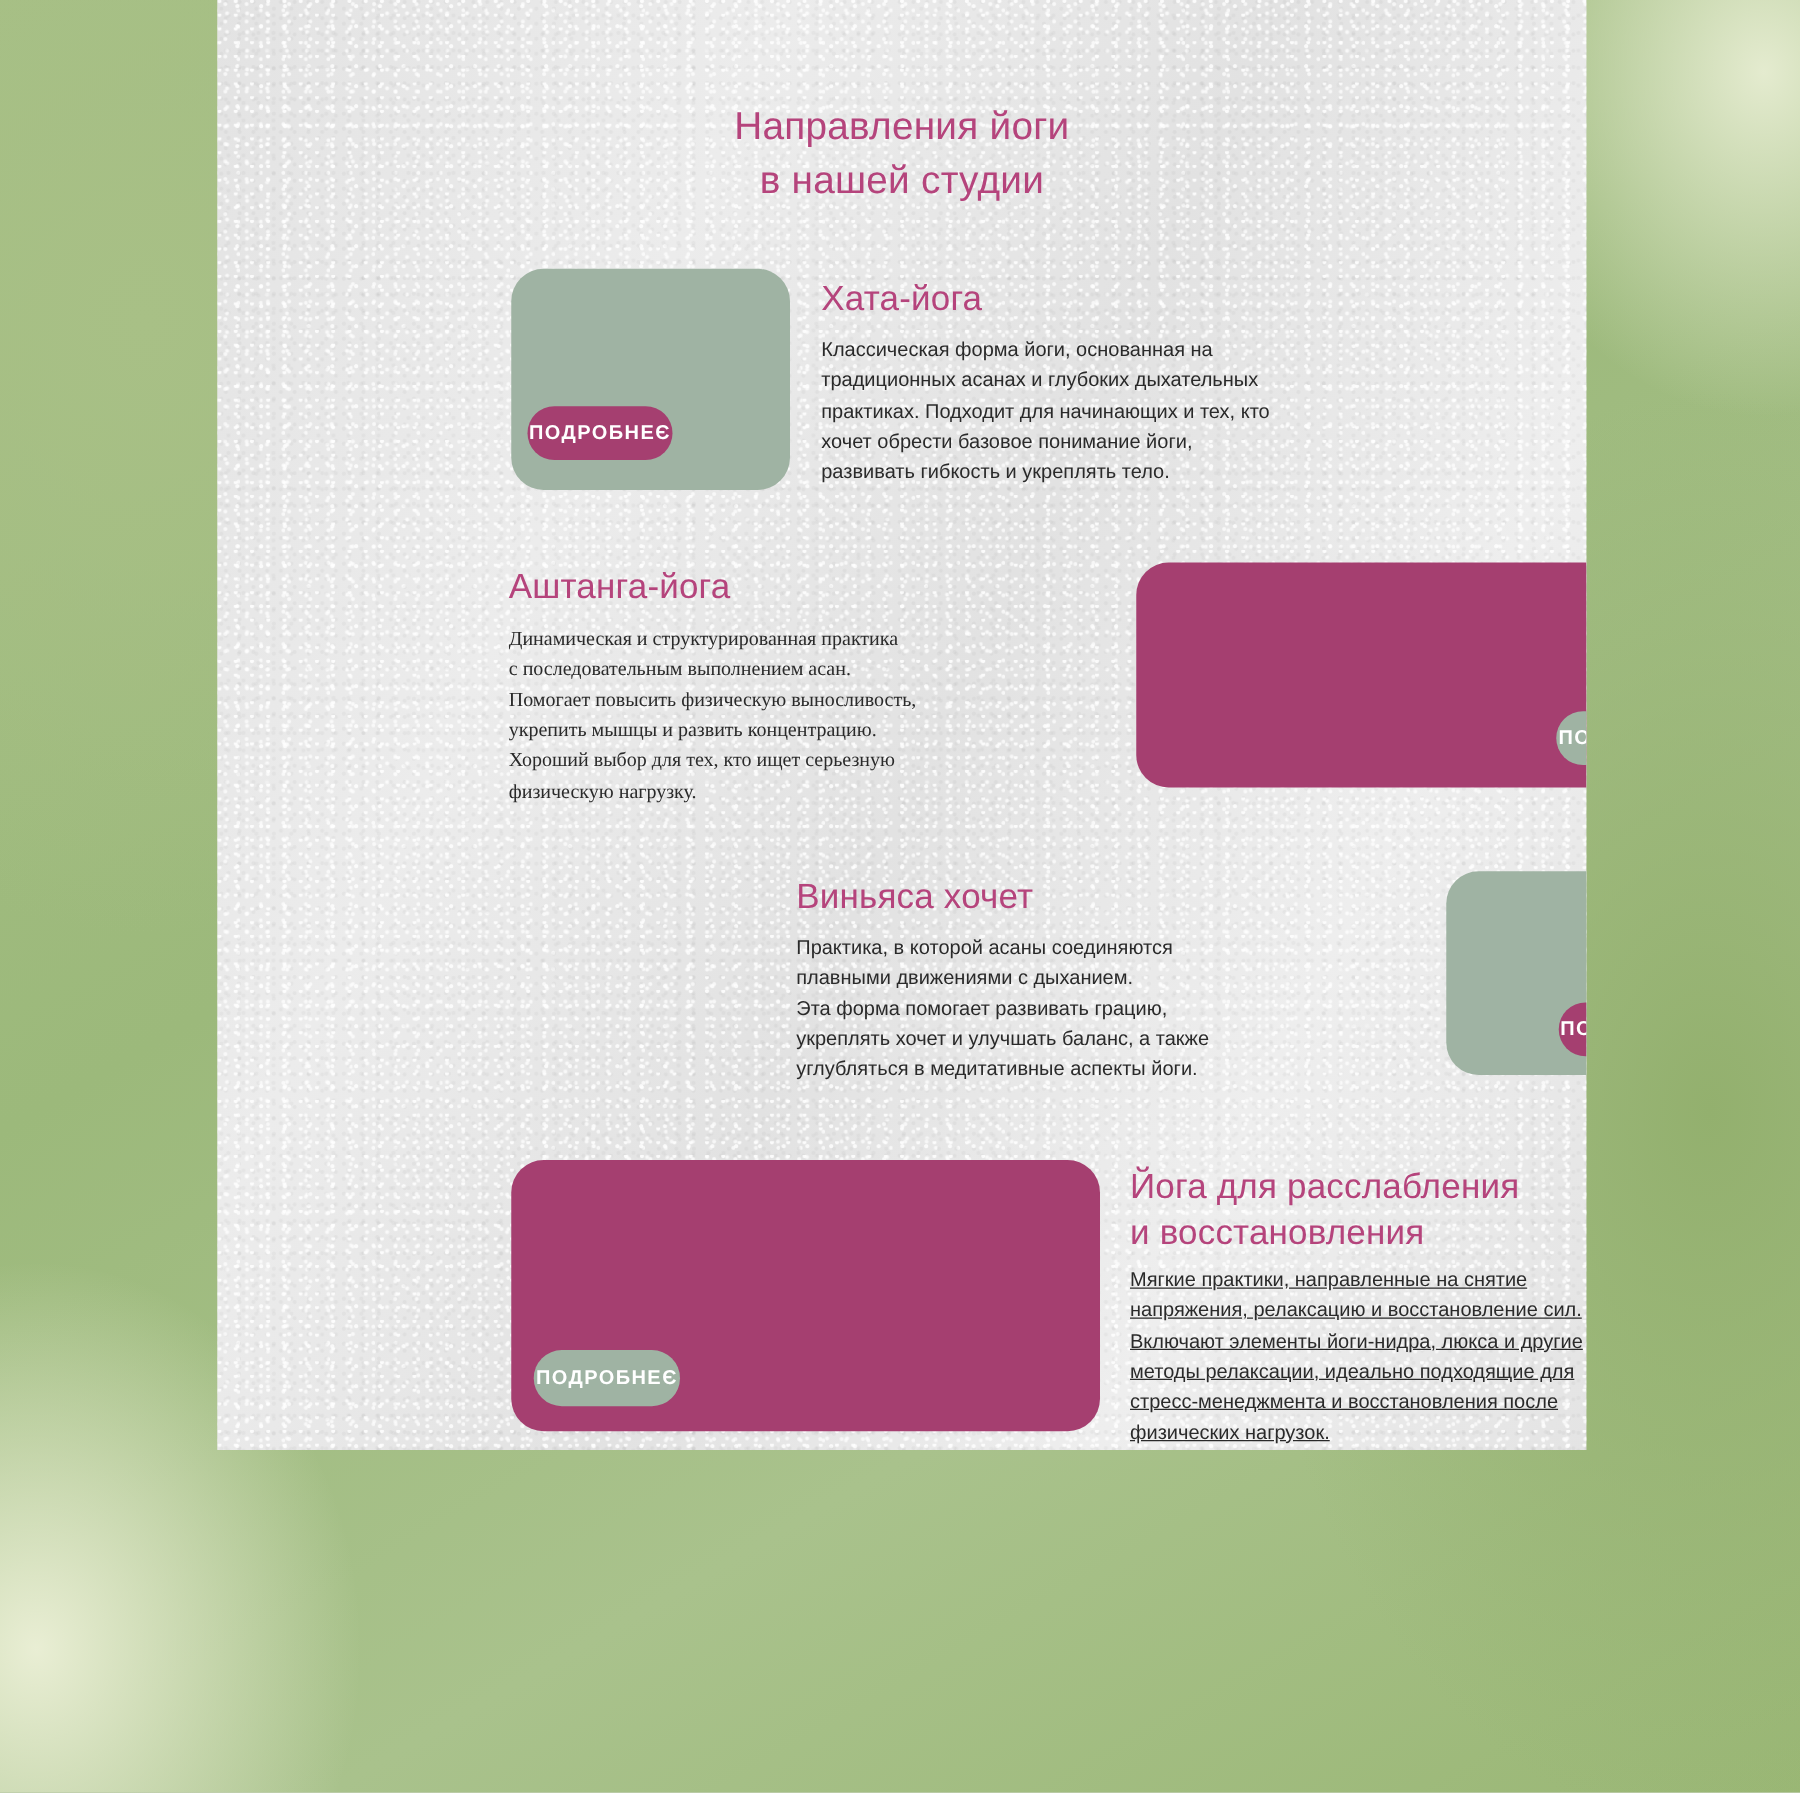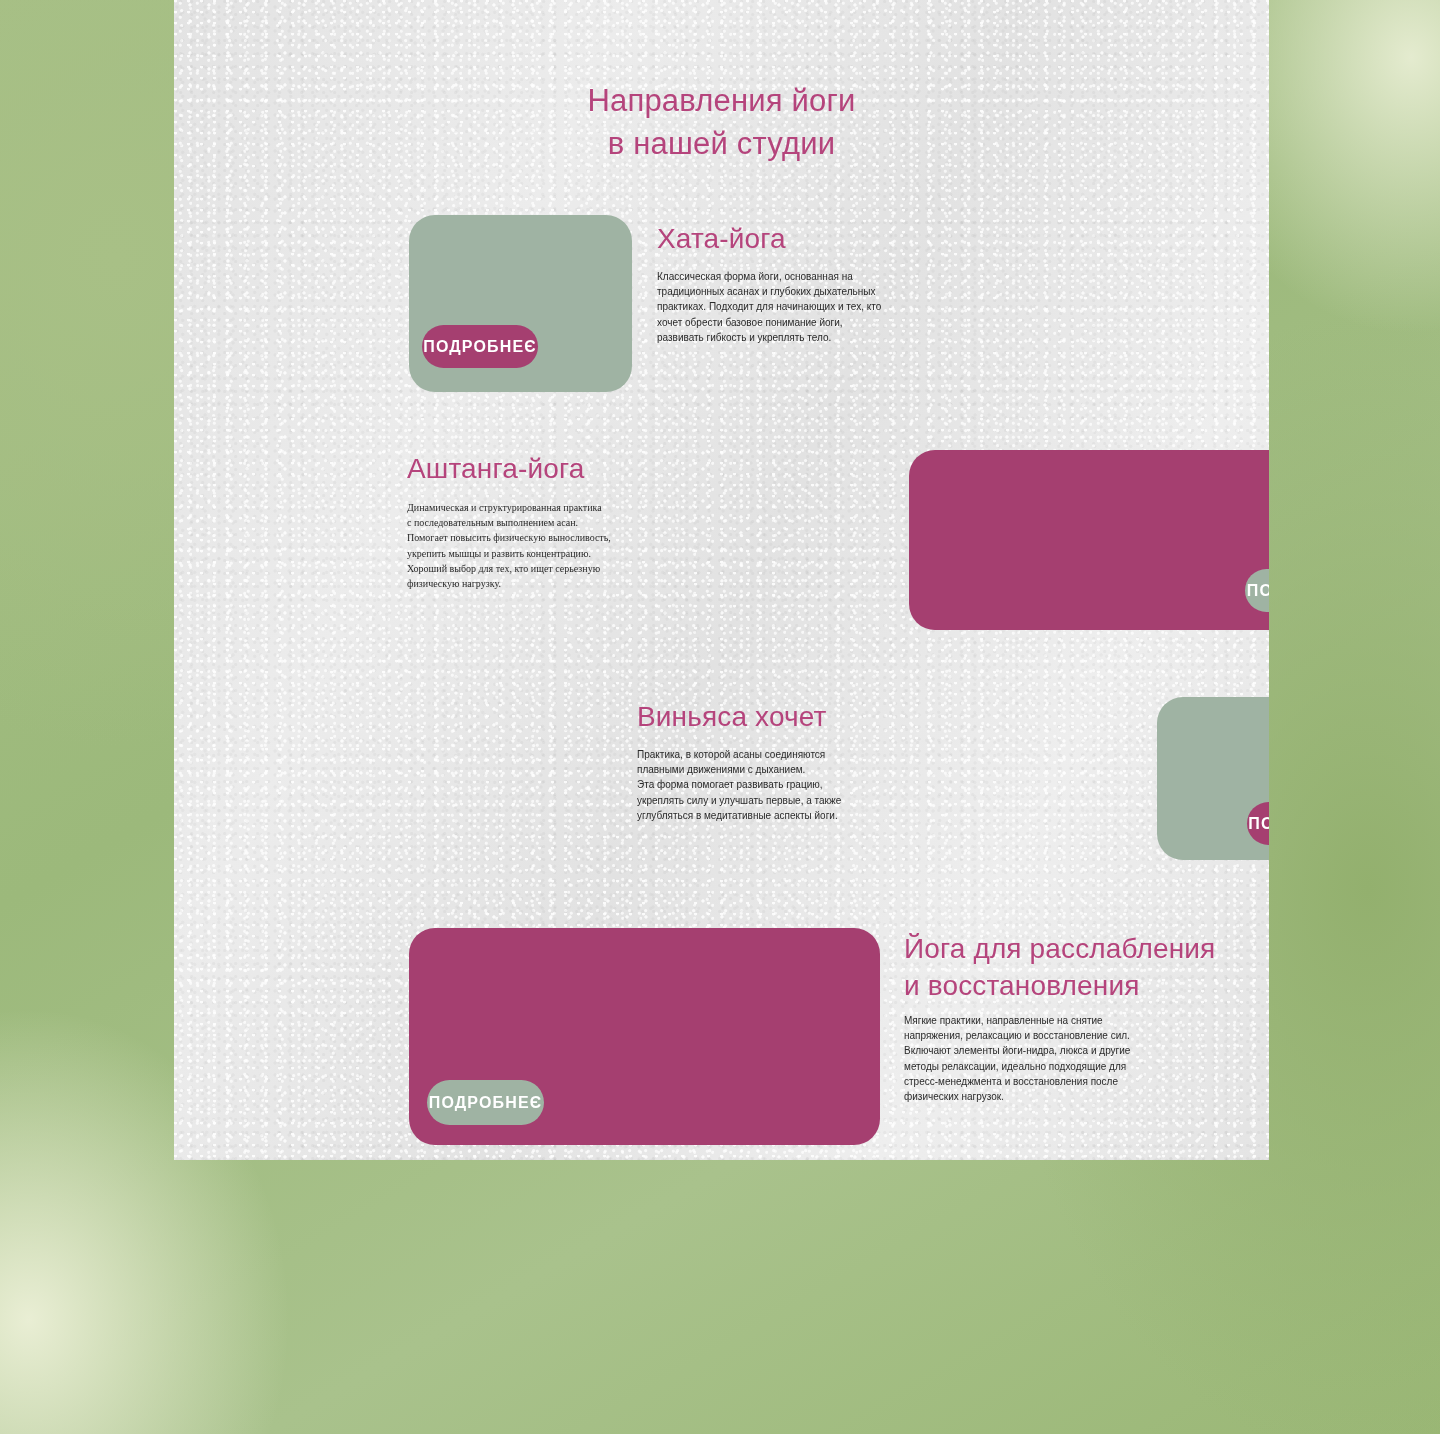--- a/index.html
+++ b/index.html
@@ -95,21 +95,21 @@
     color: #b5447c;
     font-size: 28px;
     font-weight: 400;
     line-height: 1.33;
     letter-spacing: .15px;
     white-space: pre-line;
   }
   .sec-body {
     position: absolute;
     color: #2a2a2a;
-    font-size: 10px;
+    font-size: 16px;
     font-weight: 400;
     line-height: 1.52;
     white-space: pre-line;
   }
 
   
   #card-1 { left: 235px; top: 215px; width: 223px; height: 177px; }
   #btn-1  { left: 248px; top: 325px; width: 116px; height: 43px; }
   #head-1 { left: 483px; top: 220px; }
   #body-1 { left: 483px; top: 269px; width: 490px; }
@@ -123,21 +123,21 @@
   
   #head-3 { left: 463px; top: 698px; }
   #body-3 { left: 463px; top: 747px; width: 470px; }
   #card-3 { left: 983px; top: 697px; width: 222px; height: 163px; }
   #btn-3  { left: 1073px; top: 802px; width: 116px; height: 43px; }
 
   
   #card-4 { left: 235px; top: 928px; width: 471px; height: 217px; }
   #btn-4  { left: 253px; top: 1080px; width: 117px; height: 45px; }
   #head-4 { left: 730px; top: 930px; }
-  #body-4 { left: 730px; top: 1013px; width: 500px; }
+  #body-4 { left: 730px; top: 1013px; width: 500px; text-decoration: underline; }
 
   
   #head-5 { left: 233px; top: 1208px; }
   #body-5 { left: 233px; top: 1279px; width: 500px; }
   #card-5 { left: 735px; top: 1208px; width: 222px; height: 170px; }
   #btn-5  { left: 825px; top: 1313px; width: 116px; height: 45px; }
 </style>
 </head>
 <body>
 
@@ -166,21 +166,21 @@
 укрепить мышцы и развить концентрацию.
 Хороший выбор для тех, кто ищет серьезную
 физическую нагрузку.</p>
   <div class="card plum" id="card-2"></div>
   <button class="btn green" id="btn-2">ПОДРОБНЕЄ</button>
 
   <h2 class="sec-head" id="head-3">Виньяса хочет</h2>
   <p class="sec-body" id="body-3">Практика, в которой асаны соединяются
 плавными движениями с дыханием.
 Эта форма помогает развивать грацию,
-укреплять силу и улучшать первые, а также
+укреплять хочет и улучшать баланс, а также
 углубляться в медитативные аспекты йоги.</p>
   <div class="card green" id="card-3"></div>
   <button class="btn plum" id="btn-3">ПОДРОБНЕЄ</button>
 
   <div class="card plum" id="card-4"></div>
   <button class="btn green" id="btn-4">ПОДРОБНЕЄ</button>
   <h2 class="sec-head" id="head-4">Йога для расслабления
 и восстановления</h2>
   <p class="sec-body" id="body-4">Мягкие практики, направленные на снятие
 напряжения, релаксацию и восстановление сил.

